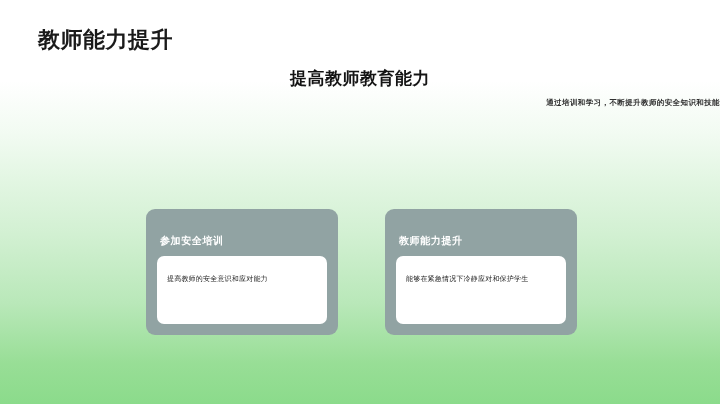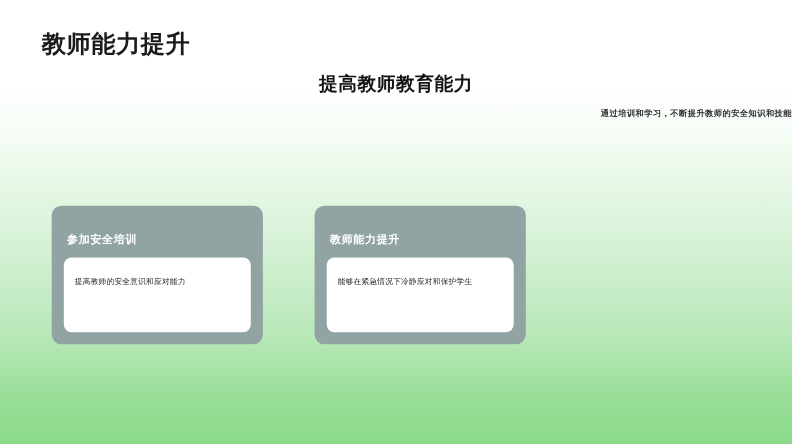--- a/index.html
+++ b/index.html
@@ -53,41 +53,40 @@
     top: 68px;
     text-align: center;
   }
   .headline {
     font-size: 17px;
     font-weight: bold;
     color: #141414;
     letter-spacing: 0.5px;
     line-height: 1.25;
     margin: 0;
-    font-family: Liberation Mono, monospace;
   }
   .subheadline {
     margin: 9px 0 0 0;
     font-size: 7.5px;
     font-weight: bold;
     color: #2f2f2f;
     letter-spacing: 0.4px;
     line-height: 1.3;
     text-align: right;
   }
 
   
   .cards-row {
     position: absolute;
     left: 47px;
-    top: 187px;
+    top: 209px;
     width: 629px;
     height: 126px;
     display: flex;
-    justify-content: flex-start;
+    justify-content: center;
     align-items: stretch;
     gap: 47px;
   }
 
   .card {
     width: 192px;
     box-sizing: border-box;
     border-radius: 9px;
     padding: 26px 11px 11px 11px;
     display: flex;

